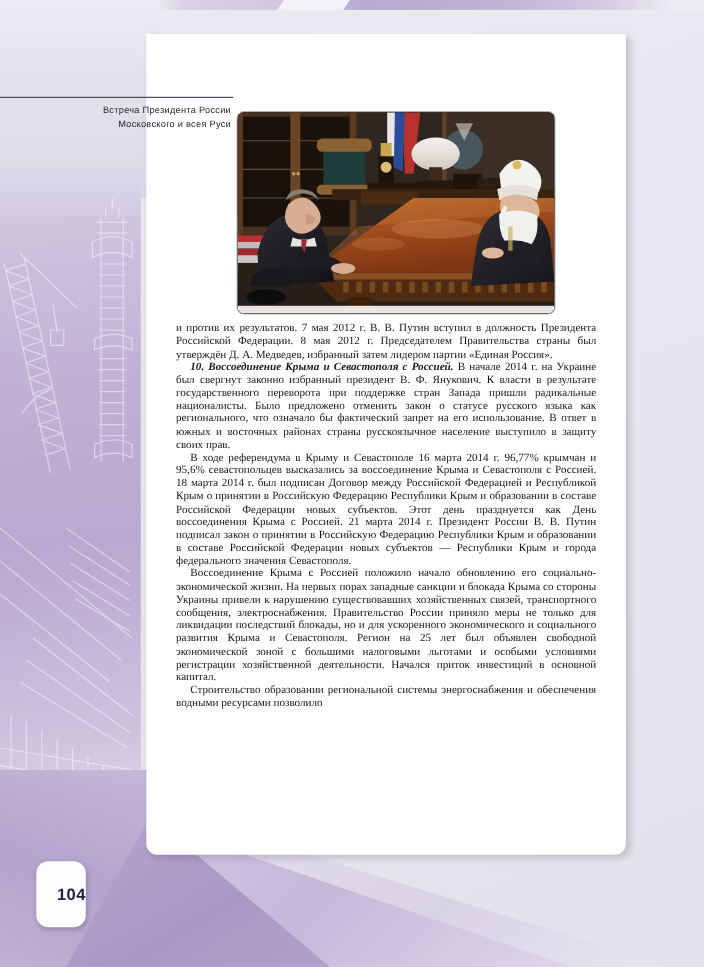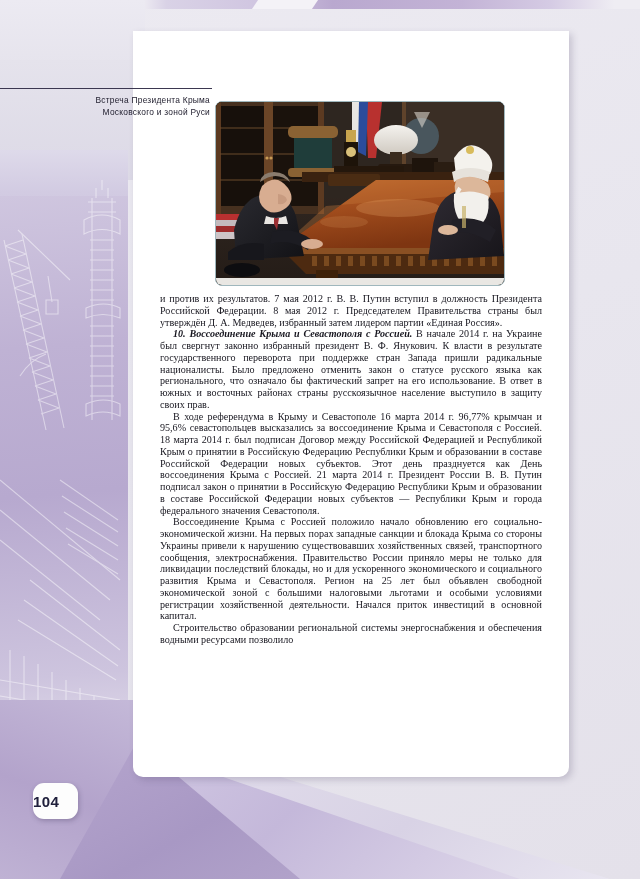--- a/index.html
+++ b/index.html
@@ -155,27 +155,27 @@
     text-justify: inter-word;
   }
   #body-text p { margin: 0; text-indent: 13px; }
   #body-text p.cont { text-indent: 0; }
   #body-text .heading-run { font-weight: bold; font-style: italic; margin-top: 24px; }
 
   
   #page-number-badge {
     position: absolute;
     left: 33px; top: 783px;
-    width: 45px; height: 36px;
+    width: 45px; height: 60px;
     background: #fdfdfd;
     border-radius: 11px;
     box-shadow: 1px 2px 5px rgba(60,50,85,.3);
     display: flex;
     align-items: center;
-    justify-content: flex-start;
+    justify-content: flex-end;
     z-index: 7;
   }
   #page-number-text {
     font-family: "Liberation Sans", sans-serif;
     font-size: 15px;
     font-weight: bold;
     color: #20203c;
     letter-spacing: .4px;
   }
 </style>
@@ -227,22 +227,22 @@
 
   <div class="facet facet-d"></div>
   <div class="facet facet-c"></div>
   <div class="facet facet-b"></div>
   <div class="facet facet-a"></div>
 </div>
 
 <div id="caption-block">
   <div id="caption-rule"></div>
   <div id="caption-text">
-    <span class="ln">Встреча Президента Крыма</span>
-    <span class="ln">Московского и зоной Руси</span>
+    <span class="ln">Встреча Президента России</span>
+    <span class="ln">Московского и всея Руси</span>
   </div>
 </div>
 
 <div id="page-sheet">
 
   <div id="photo-frame">
     <svg id="photo-canvas" viewBox="0 0 288 183" preserveAspectRatio="none">
       <defs>
         <linearGradient id="deskTop" x1="0" y1="0" x2="0.4" y2="1">
           <stop offset="0" stop-color="#c0682c"></stop>

